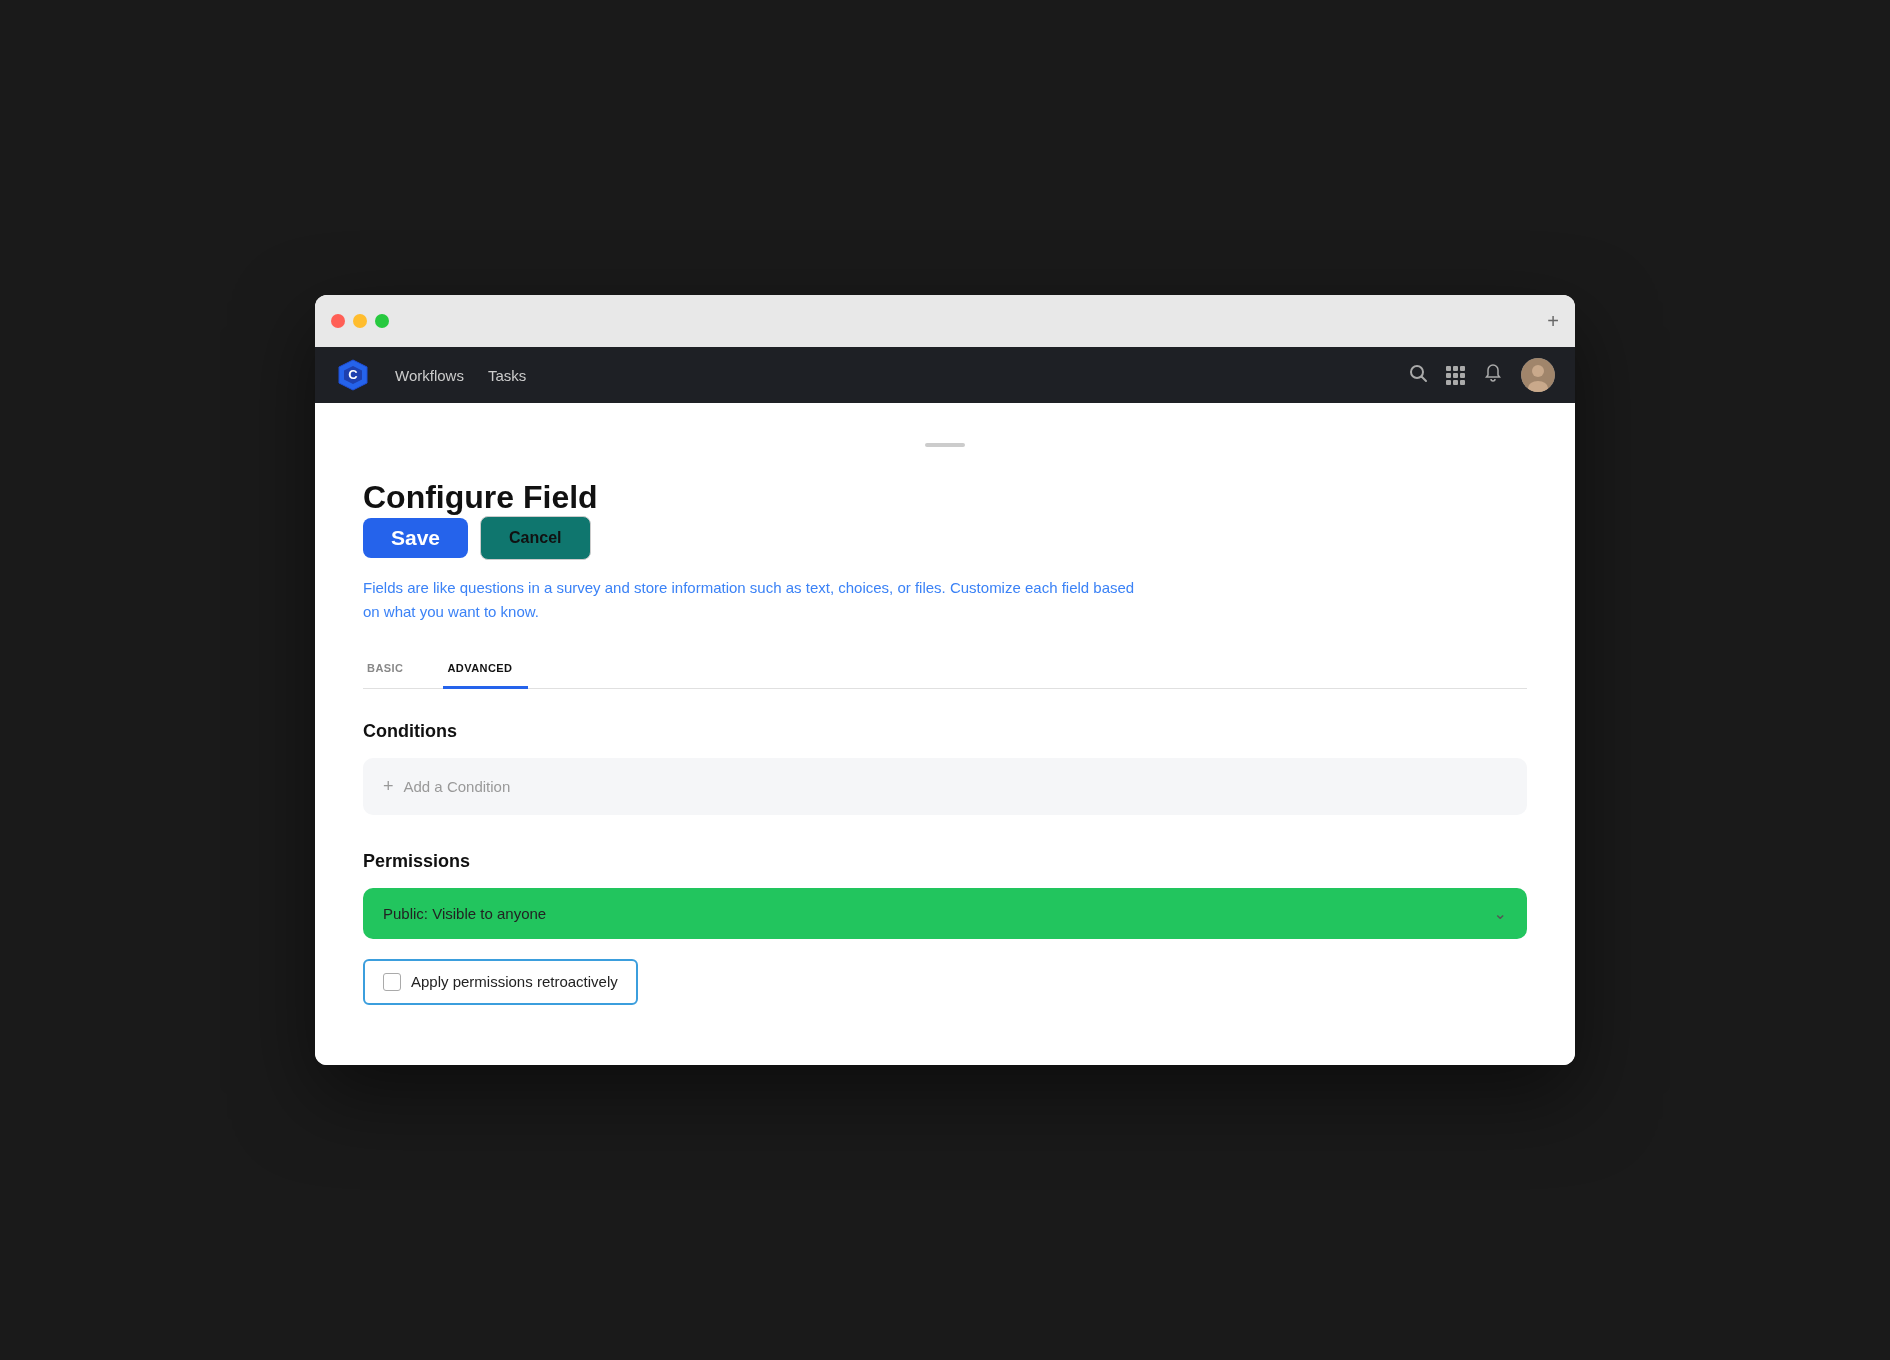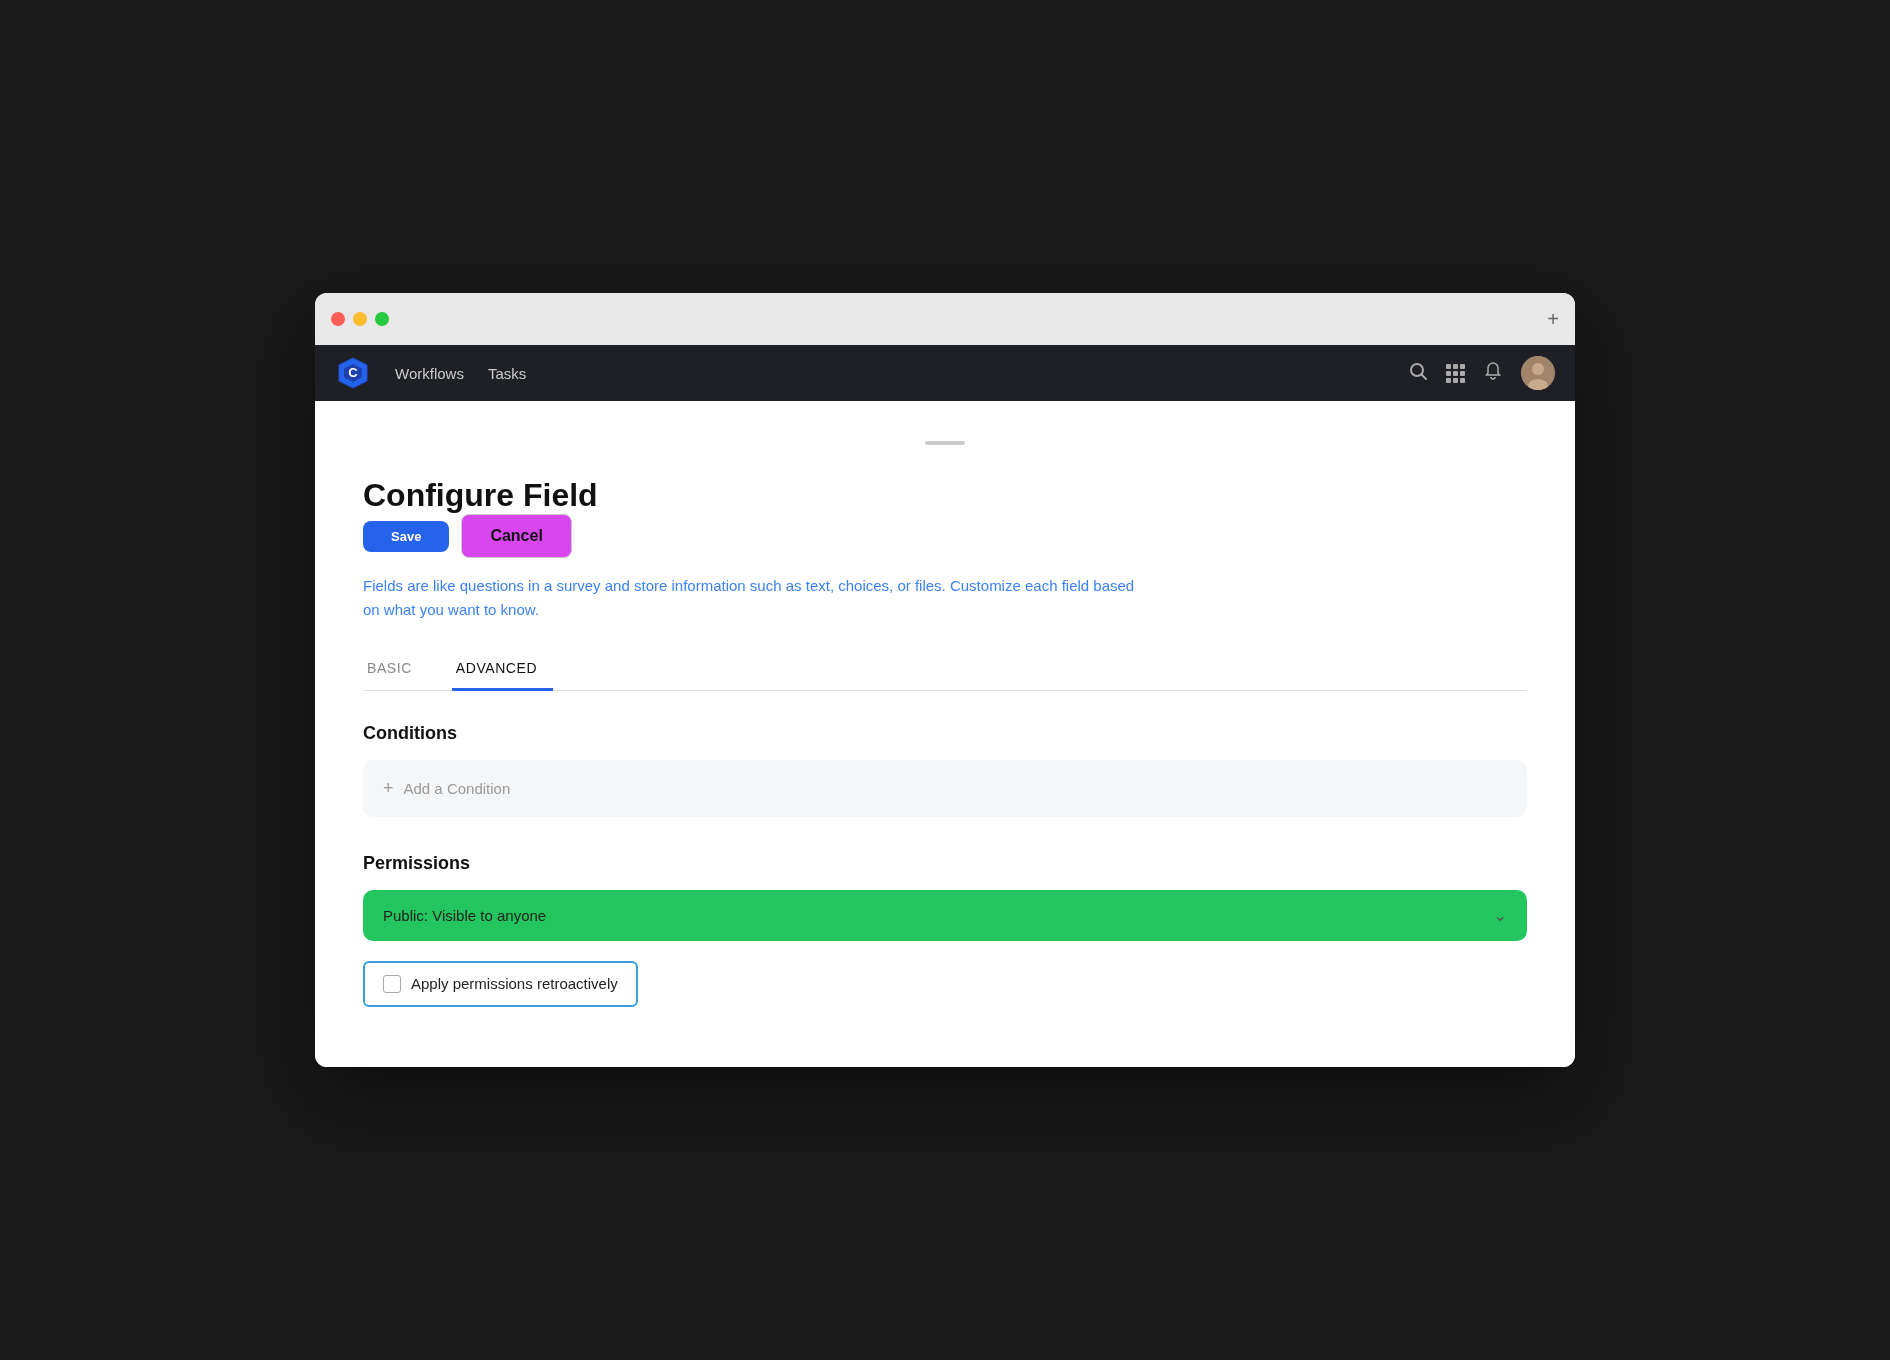--- a/index.html
+++ b/index.html
@@ -153,27 +153,27 @@
       gap: 12px;
       align-items: center;
     }
 
     .btn-save {
       background: #2563eb;
       color: #fff;
       border: none;
       border-radius: 8px;
       padding: 8px 28px;
-      font-size: 13px;
+      font-size: 21px;
       font-weight: 600;
       cursor: pointer;
     }
 
     .btn-cancel {
-      background: #d946ef;
+      background: #0f766e;
       color: #111;
       border: 1.5px solid #ccc;
       border-radius: 8px;
       padding: 12px 28px;
       font-size: 16px;
       font-weight: 600;
       cursor: pointer;
     }
 
     .modal-description {
@@ -186,22 +186,22 @@
 
     .tabs {
       display: flex;
       gap: 0;
       border-bottom: 1.5px solid #e0e0e0;
       margin-bottom: 32px;
     }
 
     .tab {
       padding: 10px 16px 12px 4px;
-      font-size: 14px;
-      font-weight: 400;
+      font-size: 11px;
+      font-weight: 700;
       color: #888;
       cursor: pointer;
       margin-right: 24px;
       border-bottom: 3px solid transparent;
       position: relative;
       bottom: -1.5px;
       letter-spacing: 0.04em;
     }
 
     .tab.active {

